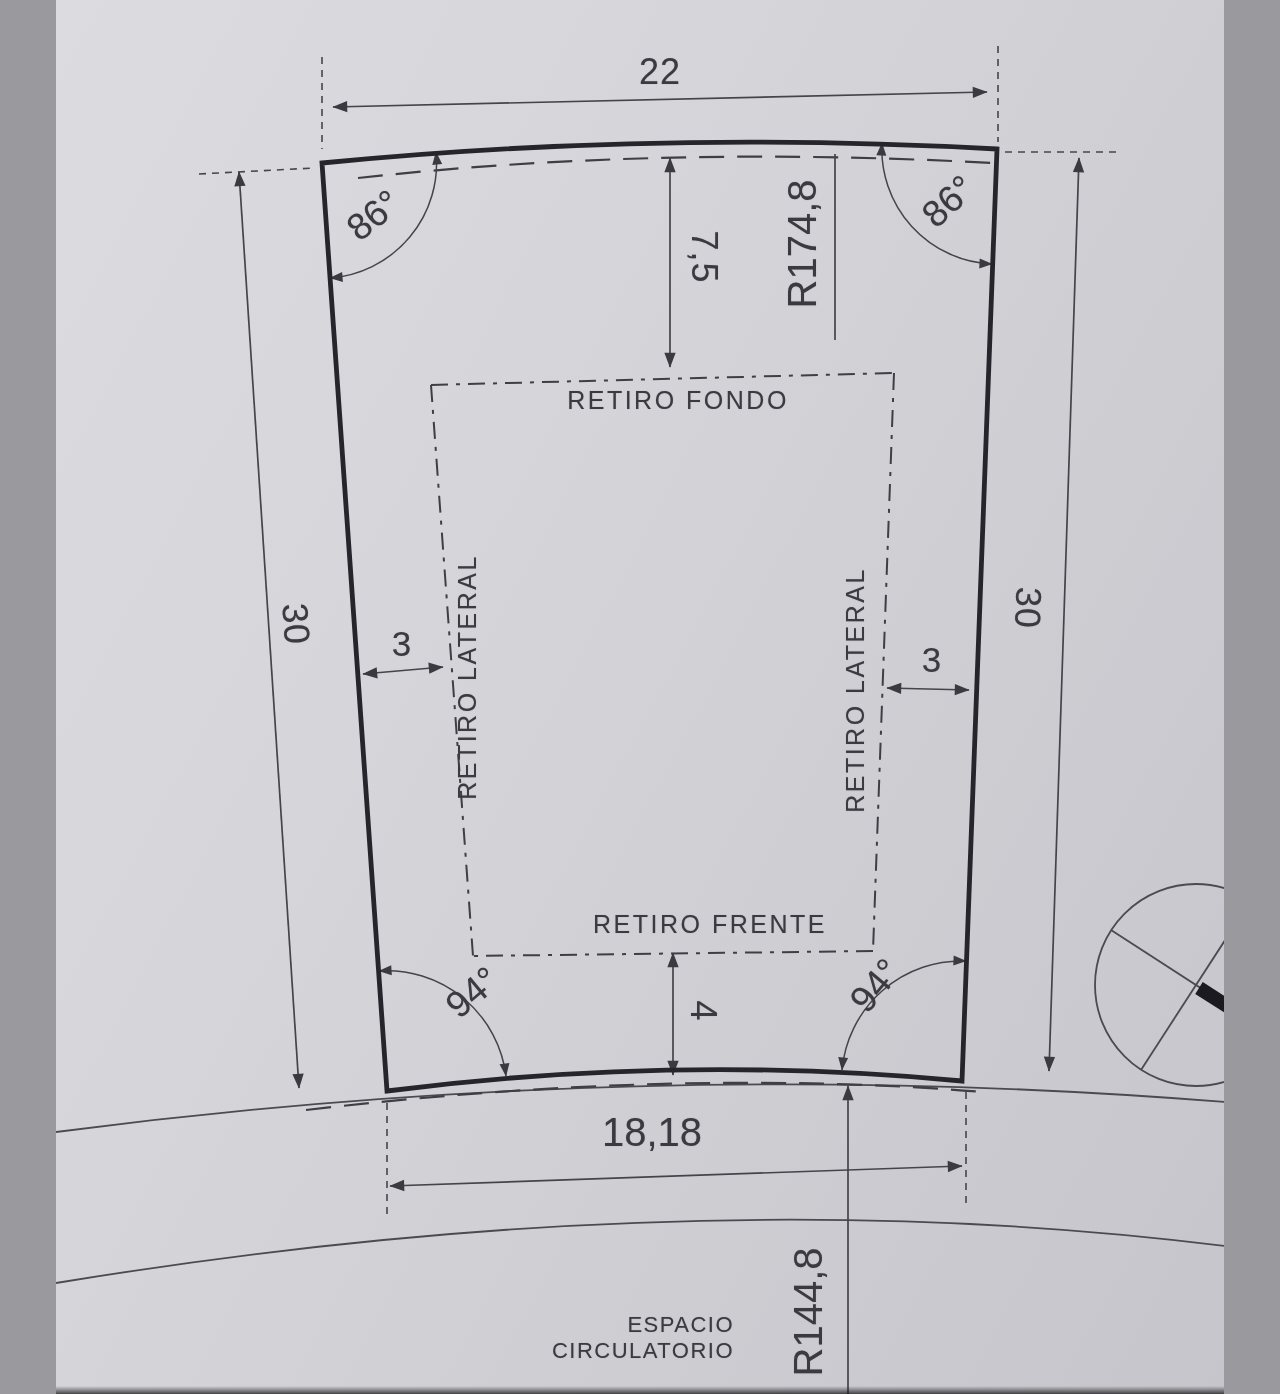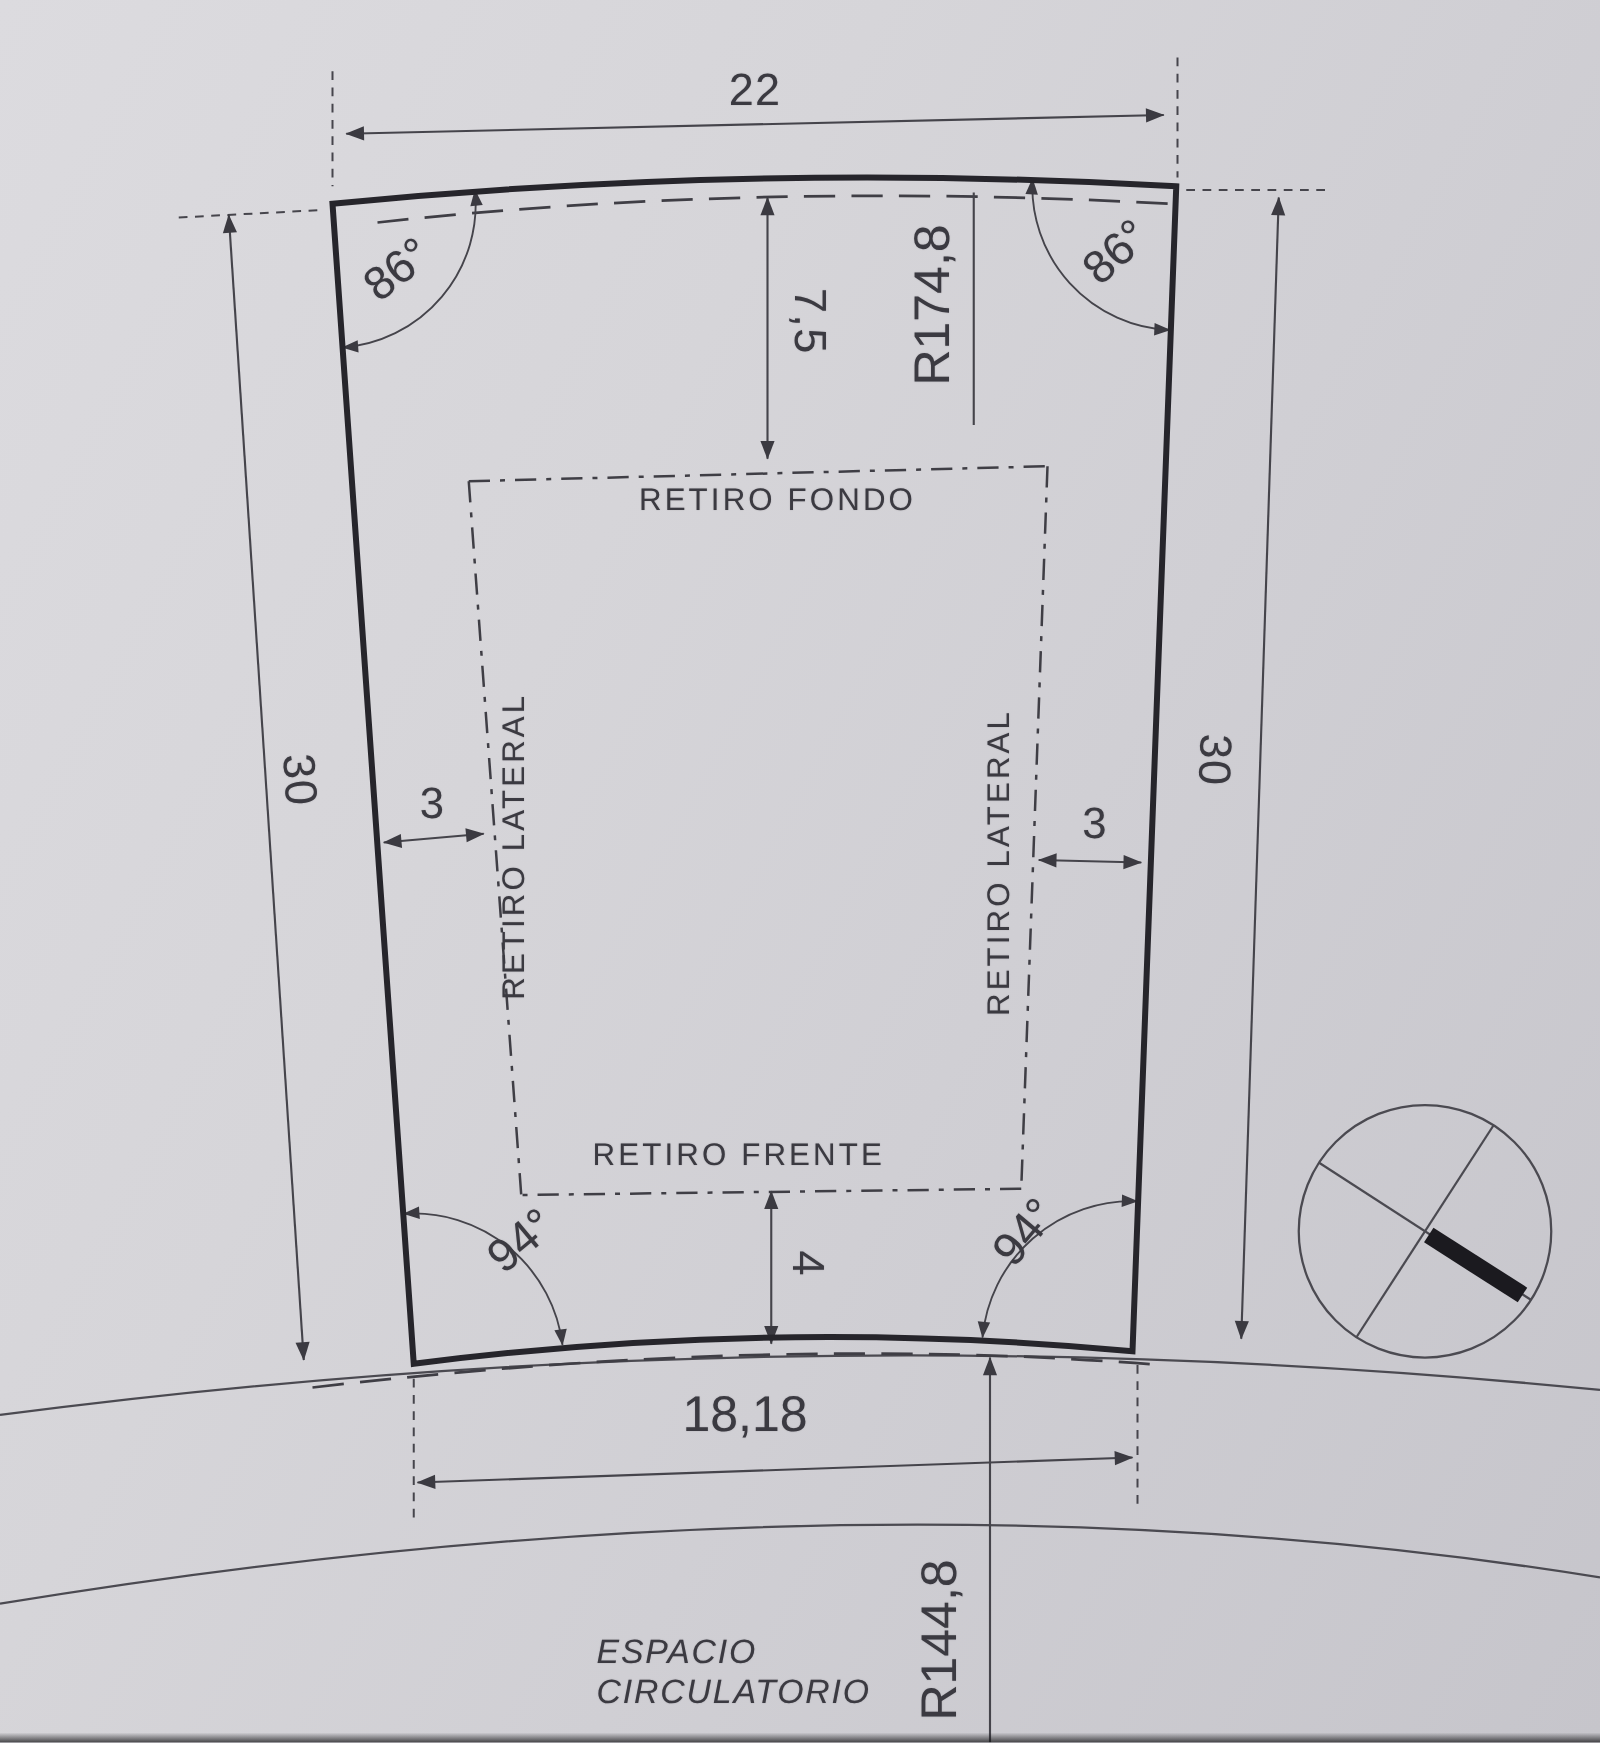--- a/index.html
+++ b/index.html
@@ -1,18 +1,18 @@
 <!DOCTYPE html>
 <html><head>
 <meta charset="utf-8">
 <style>
   html,body{margin:0;padding:0;background:#9a999e;}
   .canvas{
     position:relative;
-    width:1280px;height:1394px;
+    width:1168px;height:1394px;
     margin:0 auto;
     overflow:hidden;
     background:linear-gradient(118deg,#dcdbdf 0%,#d6d5d9 35%,#d0cfd4 60%,#c6c5cb 100%);
     font-family:"Liberation Sans","DejaVu Sans",sans-serif;
     color:#3b3a41;
   }
   .canvas:after{ 
     content:"";position:absolute;left:0;right:0;bottom:0;height:8px;
     background:linear-gradient(to bottom,rgba(0,0,0,0),rgba(20,20,22,.75));
     pointer-events:none;
@@ -23,21 +23,21 @@
     transform:translate(-50%,-50%);
     white-space:nowrap;
     color:#3b3a41;
     text-shadow:0 0 1px rgba(59,58,65,.35);
     line-height:1.1;
   }
   .num{font-size:36px;letter-spacing:1px;}
   .big{font-size:40px;}
   .ang{font-size:37px;}
   .setback-name{font-size:25px;letter-spacing:2.5px;}
-  .road-name{font-size:27px;letter-spacing:1.5px;text-align:left;line-height:1.2;font-style:italic;}
+  .road-name{font-size:22px;letter-spacing:1.5px;text-align:right;line-height:1.2;}
   .r86tl{transform:translate(-50%,-50%) rotate(-38deg);}
   .r86tr{transform:translate(-50%,-50%) rotate(-42deg);}
   .r94bl{transform:translate(-50%,-50%) rotate(-40deg);}
   .r94br{transform:translate(-50%,-50%) rotate(-50deg);}
   .rot90{transform:translate(-50%,-50%) rotate(90deg);}
   .rot86{transform:translate(-50%,-50%) rotate(86deg);}
   .rot92{transform:translate(-50%,-50%) rotate(92deg);}
   .rotm90{transform:translate(-50%,-50%) rotate(-90deg);}
 </style>
 </head>
@@ -122,21 +122,21 @@
   <div class="lbl ang r86tl" style="left:318px;top:216px;">86°</div>
 
   <div class="lbl ang r86tr" style="left:893px;top:202px;">86°</div>
 
   <div class="lbl ang r94bl" style="left:417px;top:993px;">94°</div>
 
   <div class="lbl ang r94br" style="left:820px;top:986px;">94°</div>
 
   <div class="lbl setback-name" style="left:622px;top:401px;text-align:center;">RETIRO FONDO</div>
 
-  <div class="lbl setback-name" style="left:591px;top:925px;">RETIRO FRENTE</div>
+  <div class="lbl setback-name" style="left:654px;top:925px;">RETIRO FRENTE</div>
 
   <div class="lbl setback-name rotm90" style="left:412px;top:677px;">RETIRO LATERAL</div>
 
   <div class="lbl setback-name rotm90" style="left:800px;top:690px;">RETIRO LATERAL</div>
 
   <div class="lbl num" style="left:346px;top:644px;font-size:35px;">3</div>
 
   <div class="lbl num" style="left:876px;top:660px;font-size:35px;">3</div>
 
   <div class="lbl num rot90" style="left:647px;top:1011px;">4</div>

